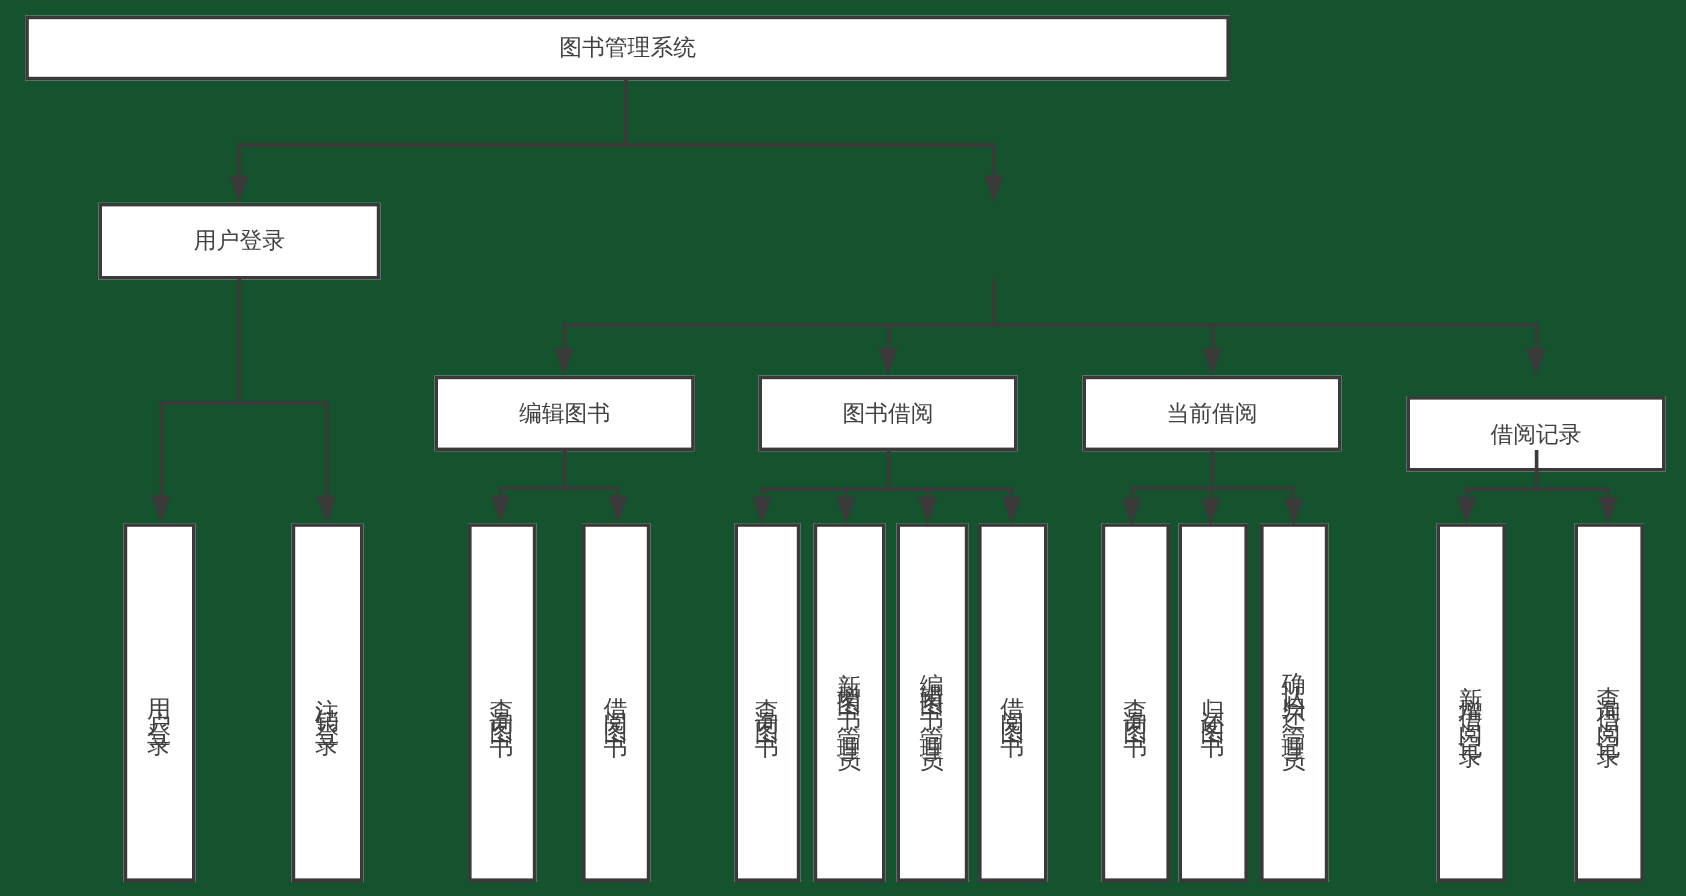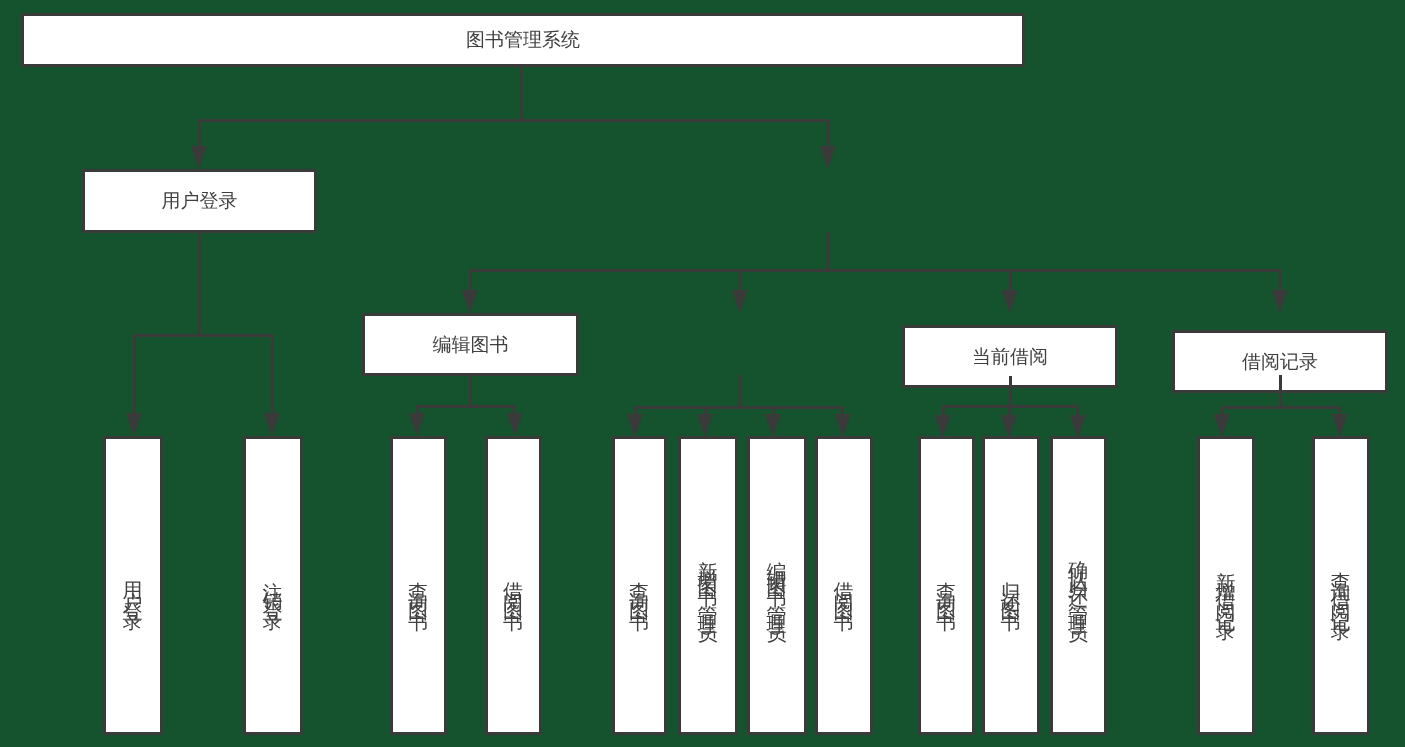--- a/index.html
+++ b/index.html
@@ -42,21 +42,24 @@
     <span>图书管理系统</span>
   </div>
 
   <div class="box" style="left:82px; top:169px; width:235px; height:64px;">
     <span>用户登录</span>
   </div>
 
   <div class="box" style="left:362px; top:313px; width:217px; height:63px;">
     <span>编辑图书</span>
   </div>
-  <div class="box" style="left:902px; top:313px; width:216px; height:63px;margin-top:12px;">
+  <div class="box" style="left:632px; top:313px; width:216px; height:63px;">
+    <span>图书借阅</span>
+  </div>
+  <div class="box" style="left:902px; top:313px; width:216px; height:63px;">
     <span>当前借阅</span>
   </div>
   <div class="box" style="left:1172px; top:330px; width:216px; height:63px;">
     <span>借阅记录</span>
   </div>
 
   <div class="leafbox" style="left:103px; width:60px;">
     <span class="vtext">用户登录</span>
   </div>
   <div class="leafbox" style="left:243px; width:60px;">

